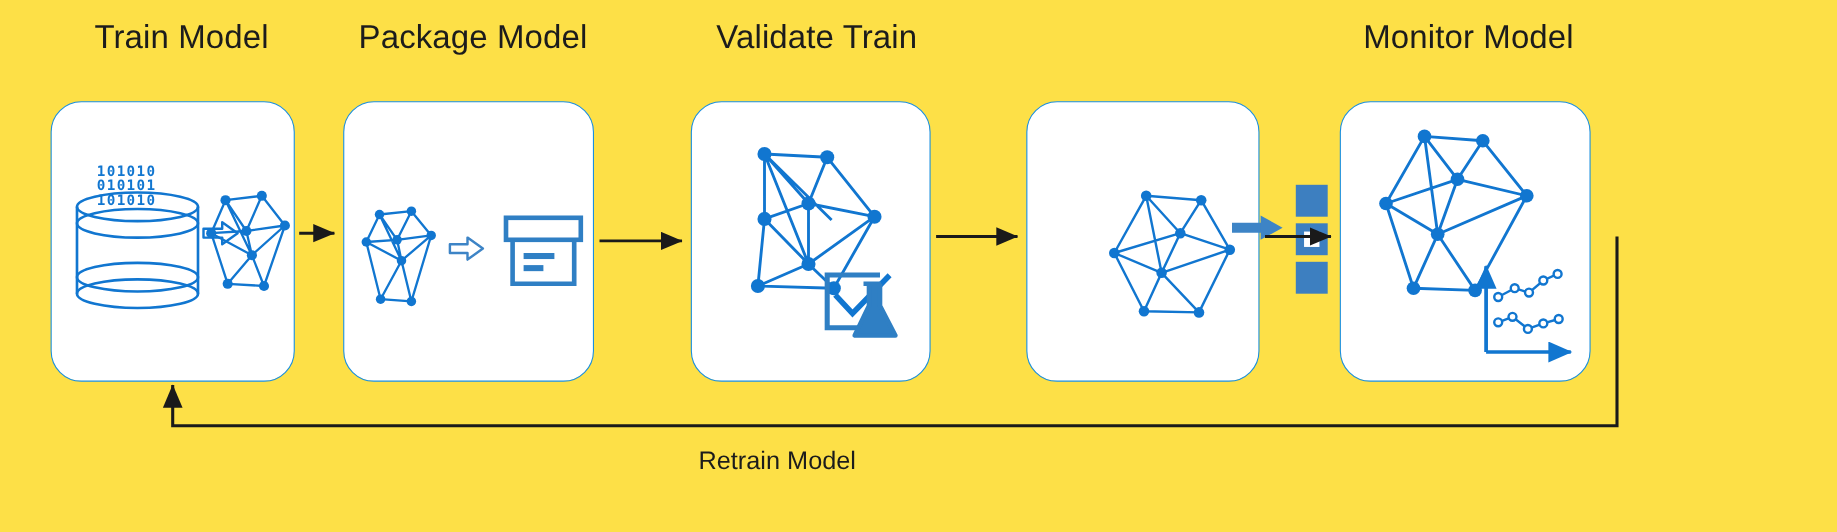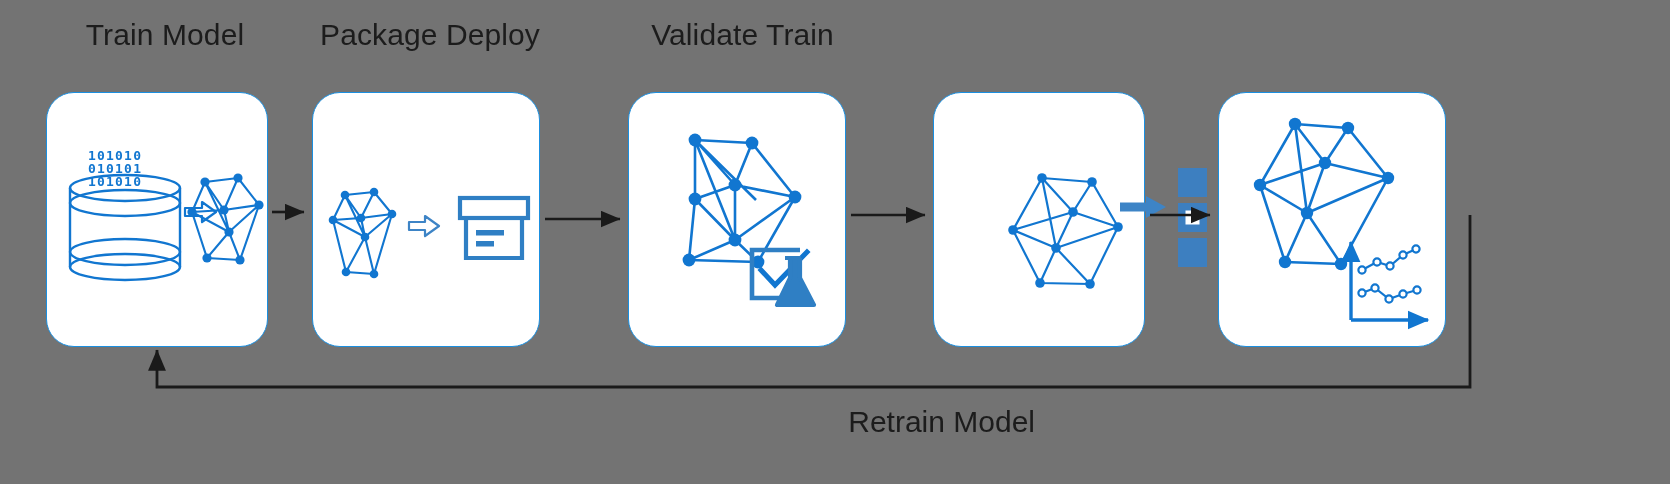--- a/index.html
+++ b/index.html
@@ -4,21 +4,21 @@
 <style>
   html, body {
     margin: 0;
     padding: 0;
     background: #ffffff;
   }
   #stage {
     position: relative;
     width: 1670px;
     height: 484px;
-    background: #737373;
+    background: #fde047;
     font-family: "Liberation Sans", sans-serif;
     overflow: hidden;
   }
   .stage-title {
     position: absolute;
     text-align: center;
     font-size: 30px;
     color: #1c1c1c;
     font-weight: 400;
     letter-spacing: 0.1px;
@@ -34,34 +34,35 @@
   .svg-layer {
     position: absolute;
     left: 0;
     top: 0;
     width: 1670px;
     height: 484px;
     pointer-events: none;
   }
   .retrain-label {
     position: absolute;
-    text-align: right;
-    font-size: 30px;
+    text-align: left;
+    font-size: 23px;
     color: #1c1c1c;
     white-space: nowrap;
   }
 </style>
 </head>
 <body>
 
 <div id="stage">
 
   <div class="stage-title" style="left:45px; top:18px; width:240px;">Train Model</div>
-  <div class="stage-title" style="left:305px; top:18px; width:250px;">Package Deploy</div>
+  <div class="stage-title" style="left:305px; top:18px; width:250px;">Package Model</div>
   <div class="stage-title" style="left:620px; top:18px; width:245px;">Validate Train</div>
+  <div class="stage-title" style="left:1215px; top:18px; width:240px;">Monitor Model</div>
 
   <div class="panel" style="left:46px; top:92px; width:222px; height:255px;"></div>
   <div class="panel" style="left:312px; top:92px; width:228px; height:255px;"></div>
   <div class="panel" style="left:628px; top:92px; width:218px; height:255px;"></div>
   <div class="panel" style="left:933px; top:92px; width:212px; height:255px;"></div>
   <div class="panel" style="left:1218px; top:92px; width:228px; height:255px;"></div>
 
   <svg class="svg-layer" viewBox="0 0 1670 484">
     <defs>
       <marker id="arrowBlack" markerWidth="9" markerHeight="9" refX="7.4" refY="3.2" orient="auto" markerUnits="strokeWidth">

